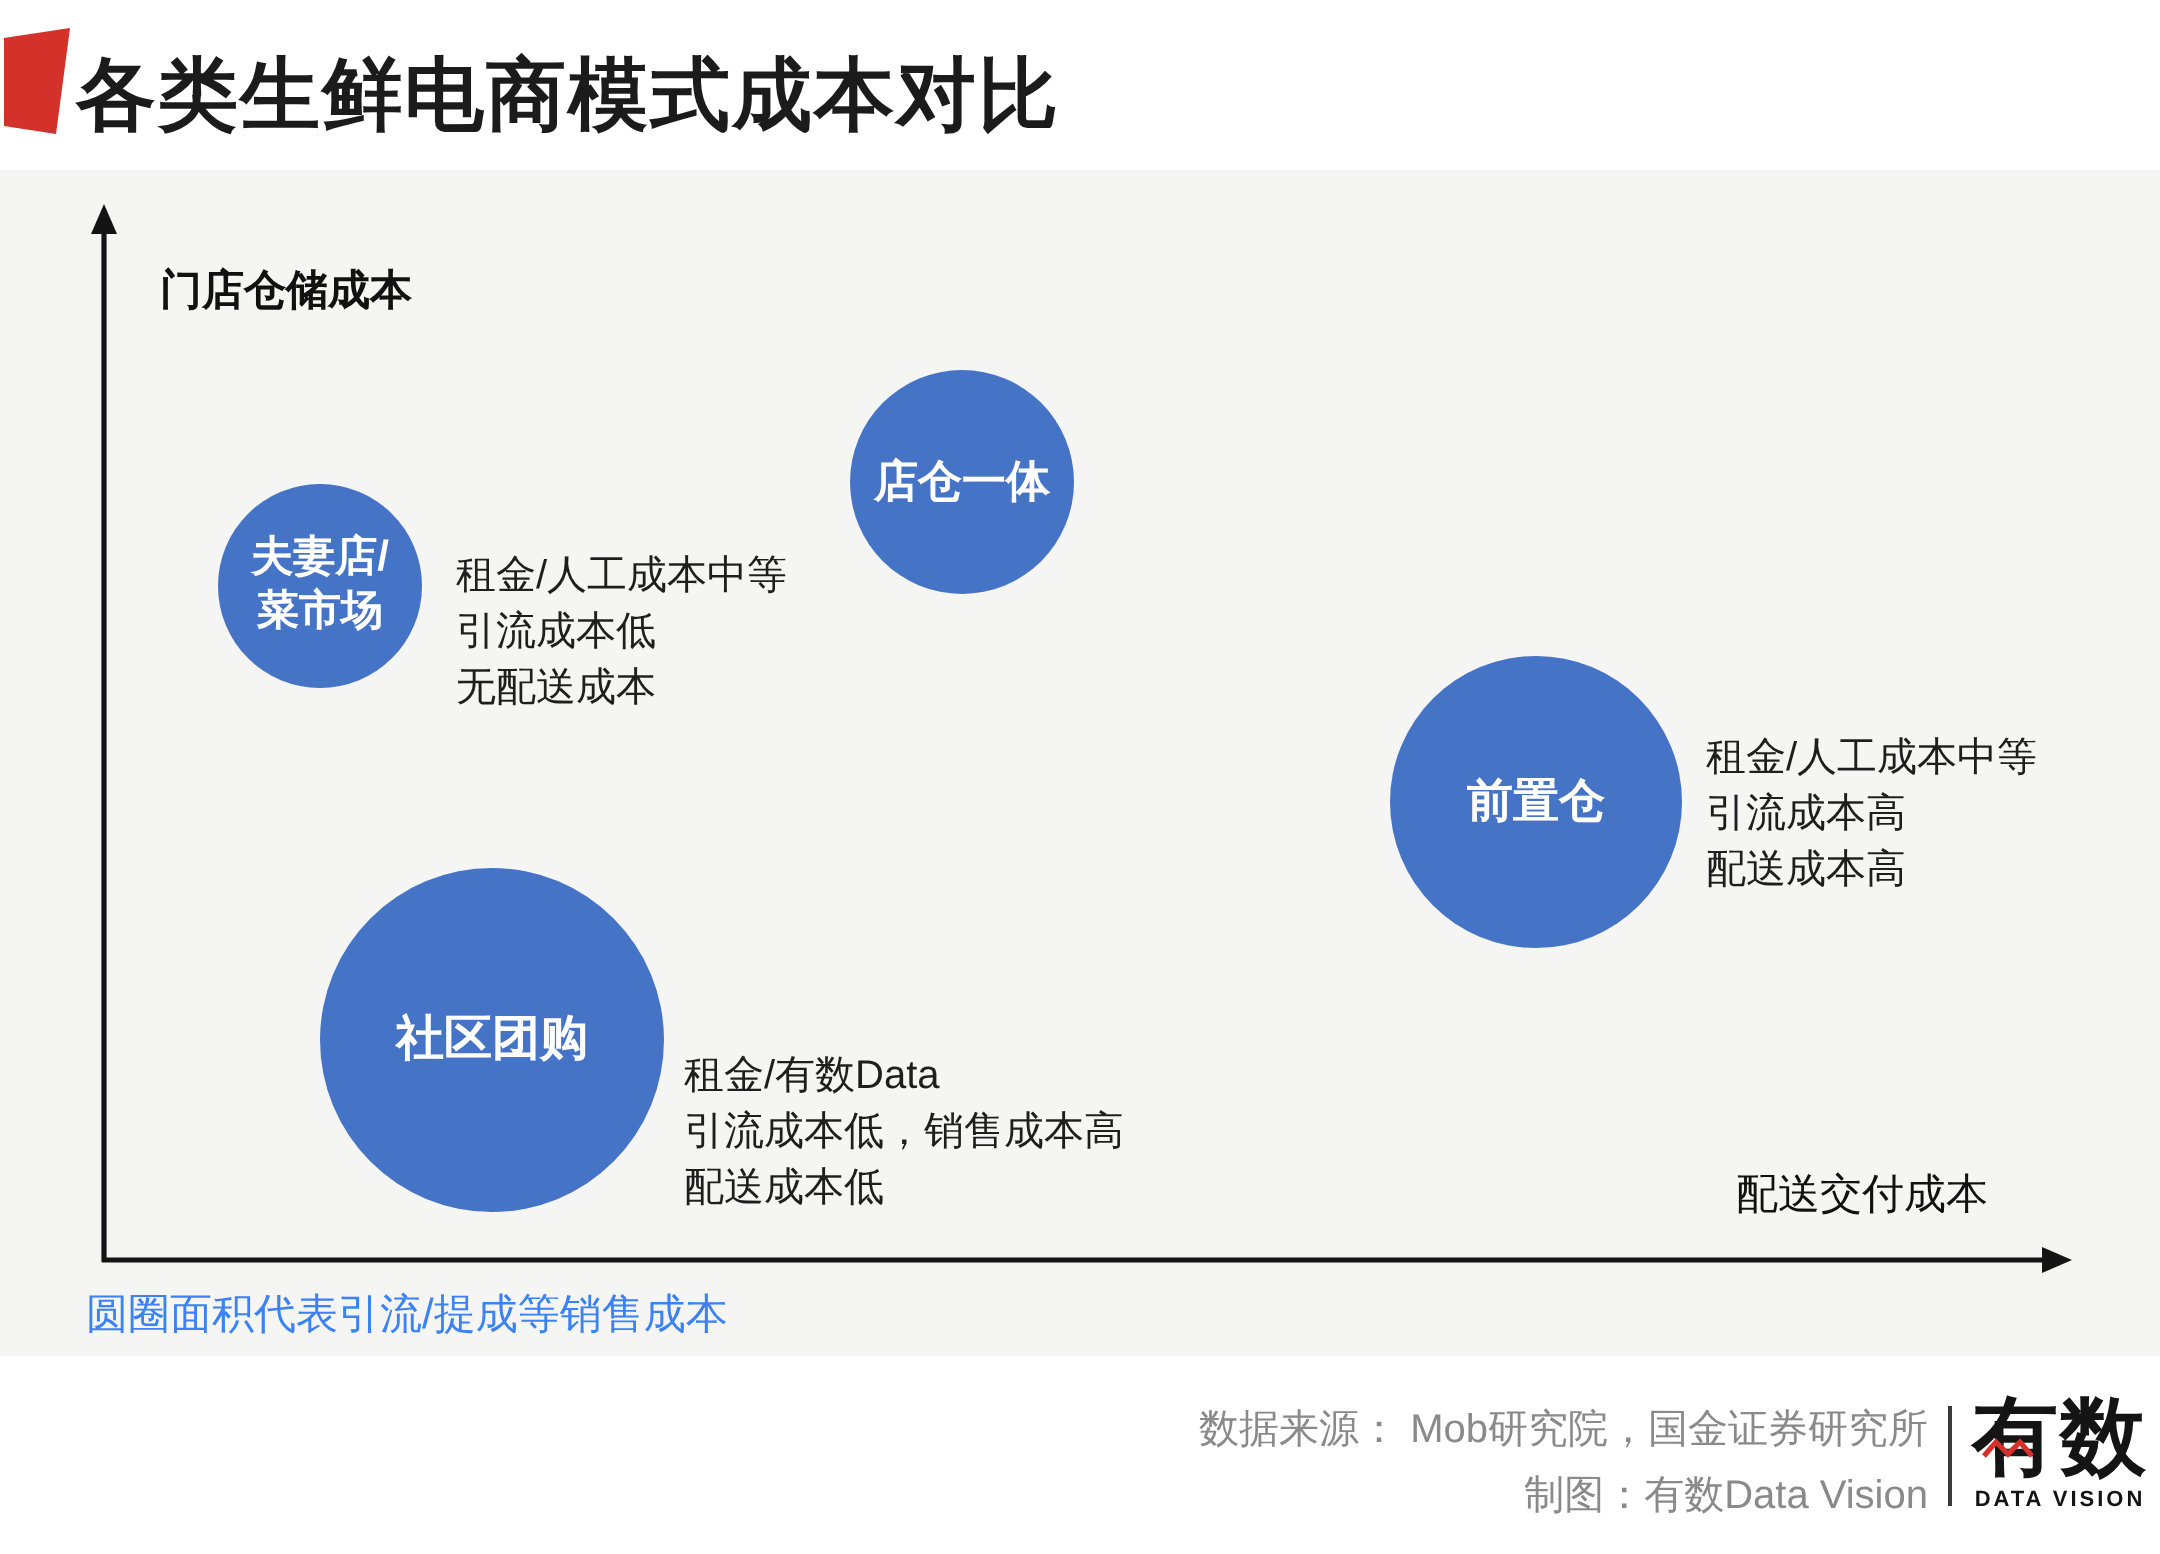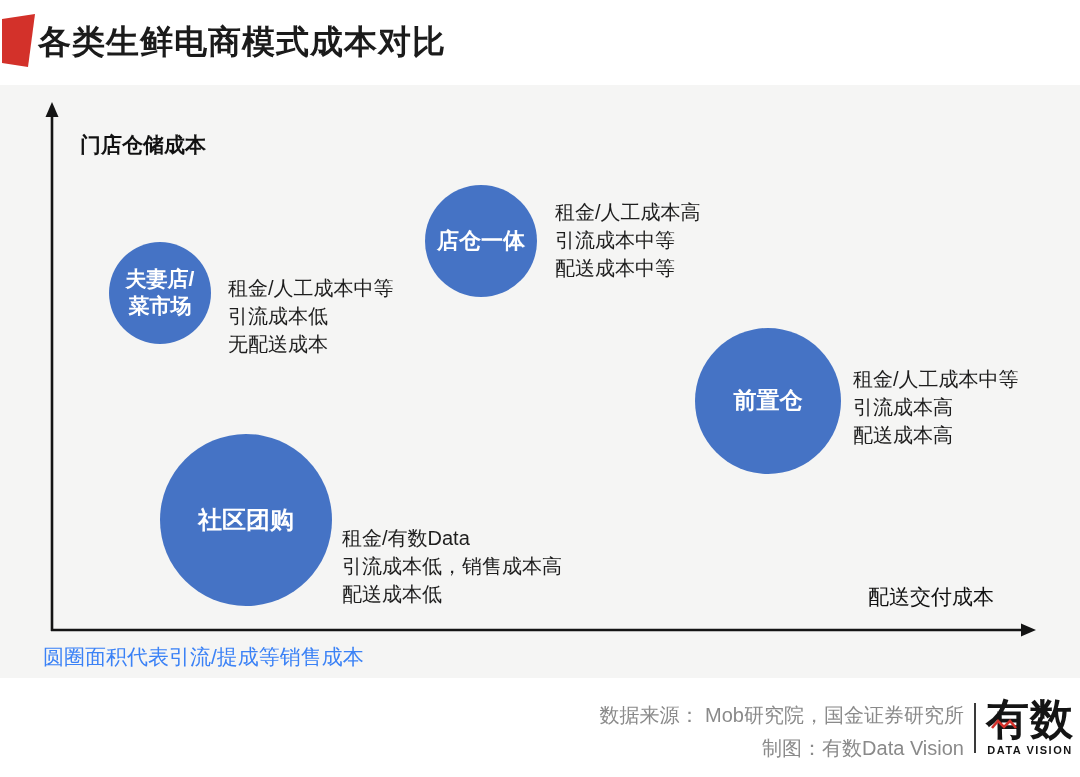--- a/index.html
+++ b/index.html
@@ -10,21 +10,21 @@
     width: 1080px;
     height: 777px;
     background: #ffffff;
     overflow: hidden;
   }
   
   .title-bar { position: absolute; left: 0; top: 0; width: 1080px; height: 85px; background: #ffffff; }
   .title-accent { position: absolute; left: 2px; top: 14px; width: 33px; height: 53px; }
   .page-title {
     position: absolute; left: 38px; top: 20px;
-    font-size: 33px; font-weight: 800; color: #1b1b1b; letter-spacing: 1px;
+    font-size: 40px; font-weight: 800; color: #1b1b1b; letter-spacing: 1px;
     white-space: nowrap;
   }
   
   .panel {
     position: absolute; left: 0; top: 85px; width: 1080px; height: 593px;
     background: var(--panel-bg, #f5f5f4);
   }
   .axes-svg { position: absolute; left: 0; top: 0; width: 1080px; height: 777px; pointer-events: none; }
   .y-axis-label {
     position: absolute; left: 80px; top: 131px;
@@ -109,25 +109,20 @@
   </div>
   <div class="bubble bubble-community">
     <span>社区团购</span>
   </div>
 
   <div class="annotation ann-couple">
     <div>租金/人工成本中等</div>
     <div>引流成本低</div>
     <div>无配送成本</div>
   </div>
-  <div class="annotation ann-storewh">
-    <div>租金/人工成本高</div>
-    <div>引流成本中等</div>
-    <div>配送成本中等</div>
-  </div>
   <div class="annotation ann-frontwh">
     <div>租金/人工成本中等</div>
     <div>引流成本高</div>
     <div>配送成本高</div>
   </div>
   <div class="annotation ann-community">
     <div>租金/有数Data</div>
     <div>引流成本低，销售成本高</div>
     <div>配送成本低</div>
   </div>

